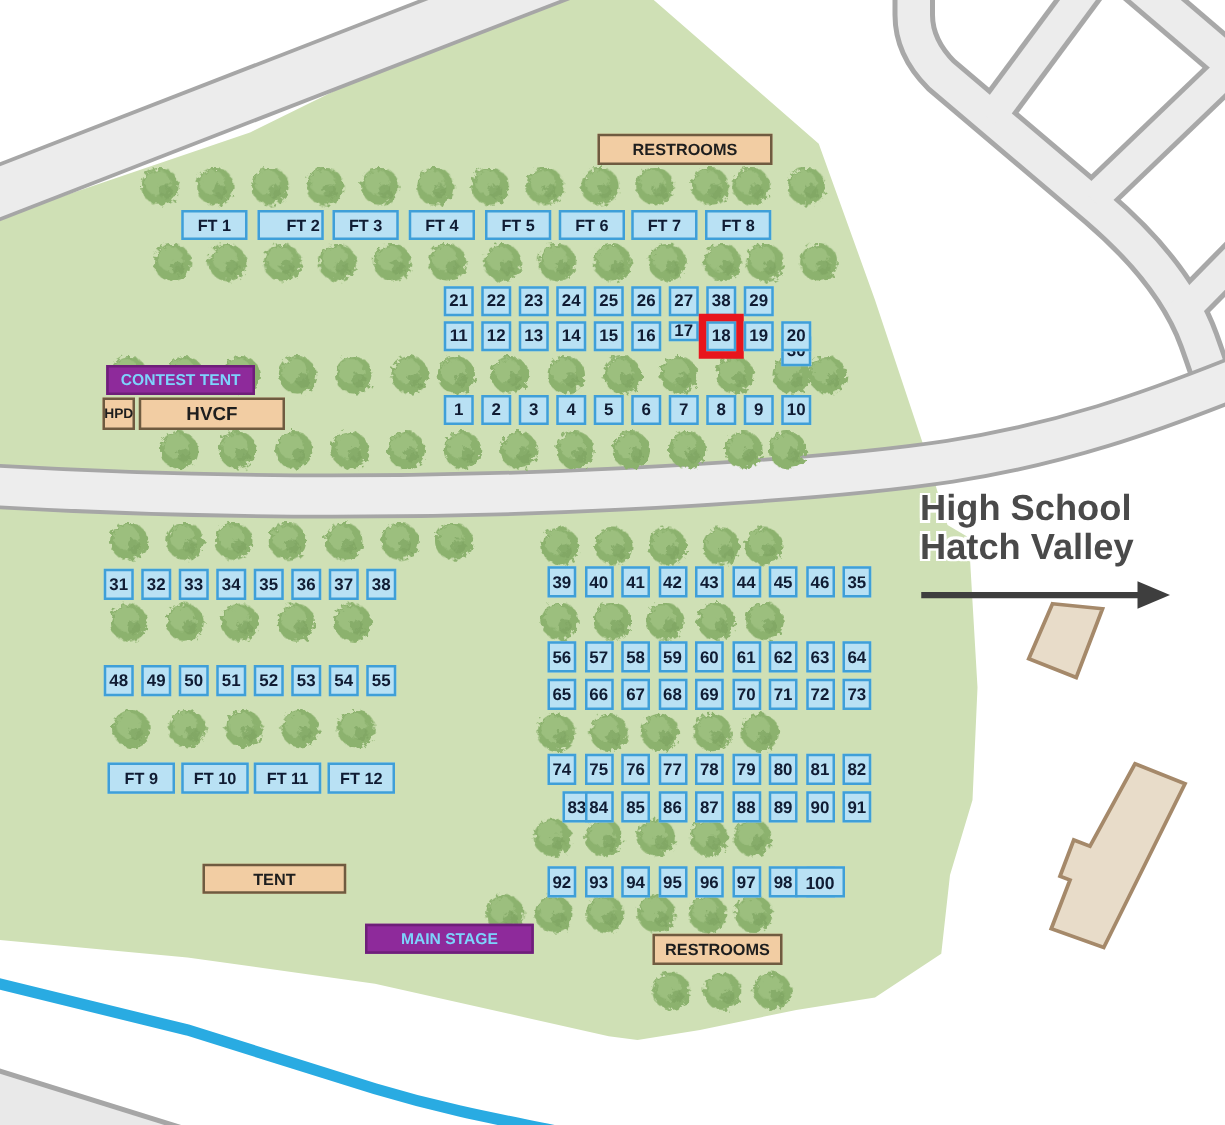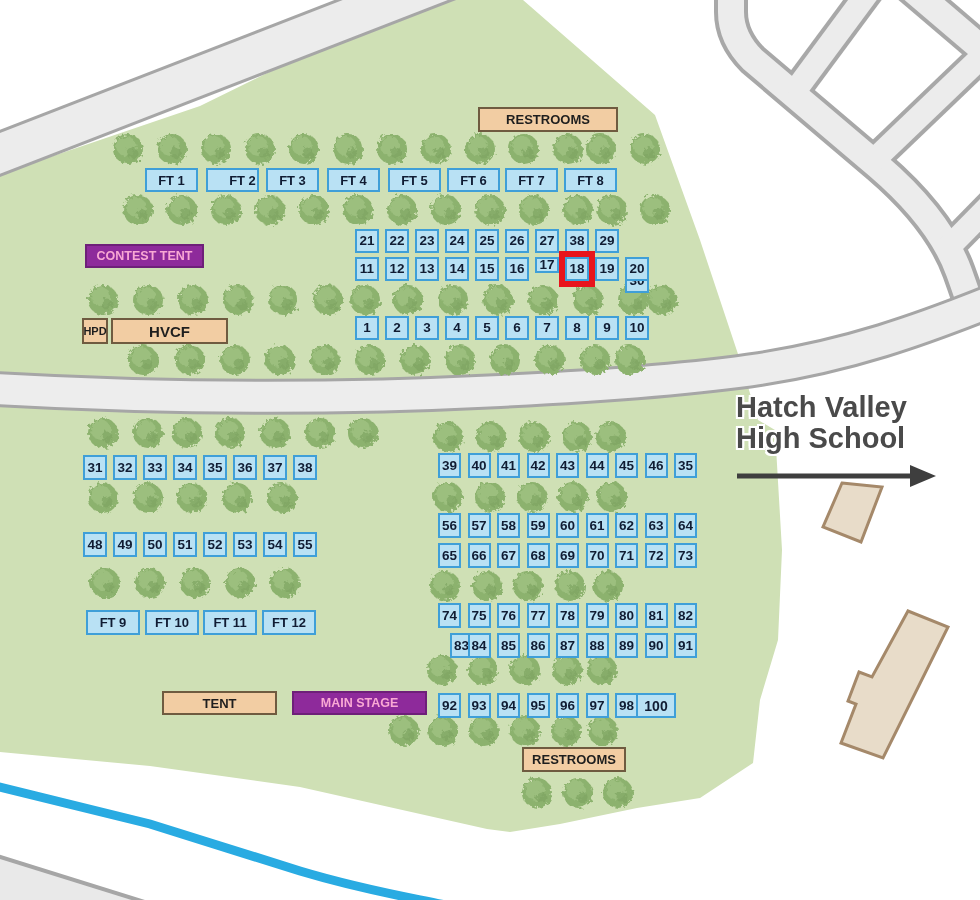--- a/index.html
+++ b/index.html
@@ -38,21 +38,21 @@
   .booth.highlight{outline:6px solid var(--highlight-red,#e8151c);}
   
   .label{
     position:absolute;box-sizing:border-box;
     display:flex;align-items:center;justify-content:center;
     font-weight:bold;line-height:1;white-space:nowrap;
   }
   .tan{background:var(--tan,#f2cda3);border:2px solid #6f5b40;color:#1e1e1e;font-size:13px;}
   .tan.small{font-size:11px;}
   .tan.big{font-size:15px;}
-  .purple{background:var(--purple,#8e2a9b);border:2px solid #6e1f79;color:#f9a8d4;font-size:12.5px;}
+  .purple{background:var(--purple,#8e2a9b);border:2px solid #6e1f79;color:#7dd3fc;font-size:12.5px;margin-top:48px;}
   .school-title{
     position:absolute;left:736px;top:392px;
     font-weight:bold;font-size:29px;line-height:31px;color:#4a4a4a;
     white-space:nowrap;
     text-shadow:-2px -2px 0 #fff,2px -2px 0 #fff,-2px 2px 0 #fff,2px 2px 0 #fff,
                  0 -2px 0 #fff,0 2px 0 #fff,-2px 0 0 #fff,2px 0 0 #fff;
   }
 </style>
 </head>
 <body>
@@ -730,17 +730,17 @@
 
   <div class="label tan big" style="left:111px;top:318px;width:117px;height:26px;">HVCF</div>
 
   <div class="label tan" style="left:162px;top:691px;width:115px;height:24px;">TENT</div>
 
   <div class="label purple" style="left:292px;top:691px;width:135px;height:24px;">MAIN STAGE</div>
 
   <div class="label tan" style="left:522px;top:747px;width:104px;height:25px;">RESTROOMS</div>
 
   <div class="school-title">
+    <div>High School</div>
     <div>Hatch Valley</div>
-    <div>High School</div>
   </div>
 
 </div>
 
 </body></html>

